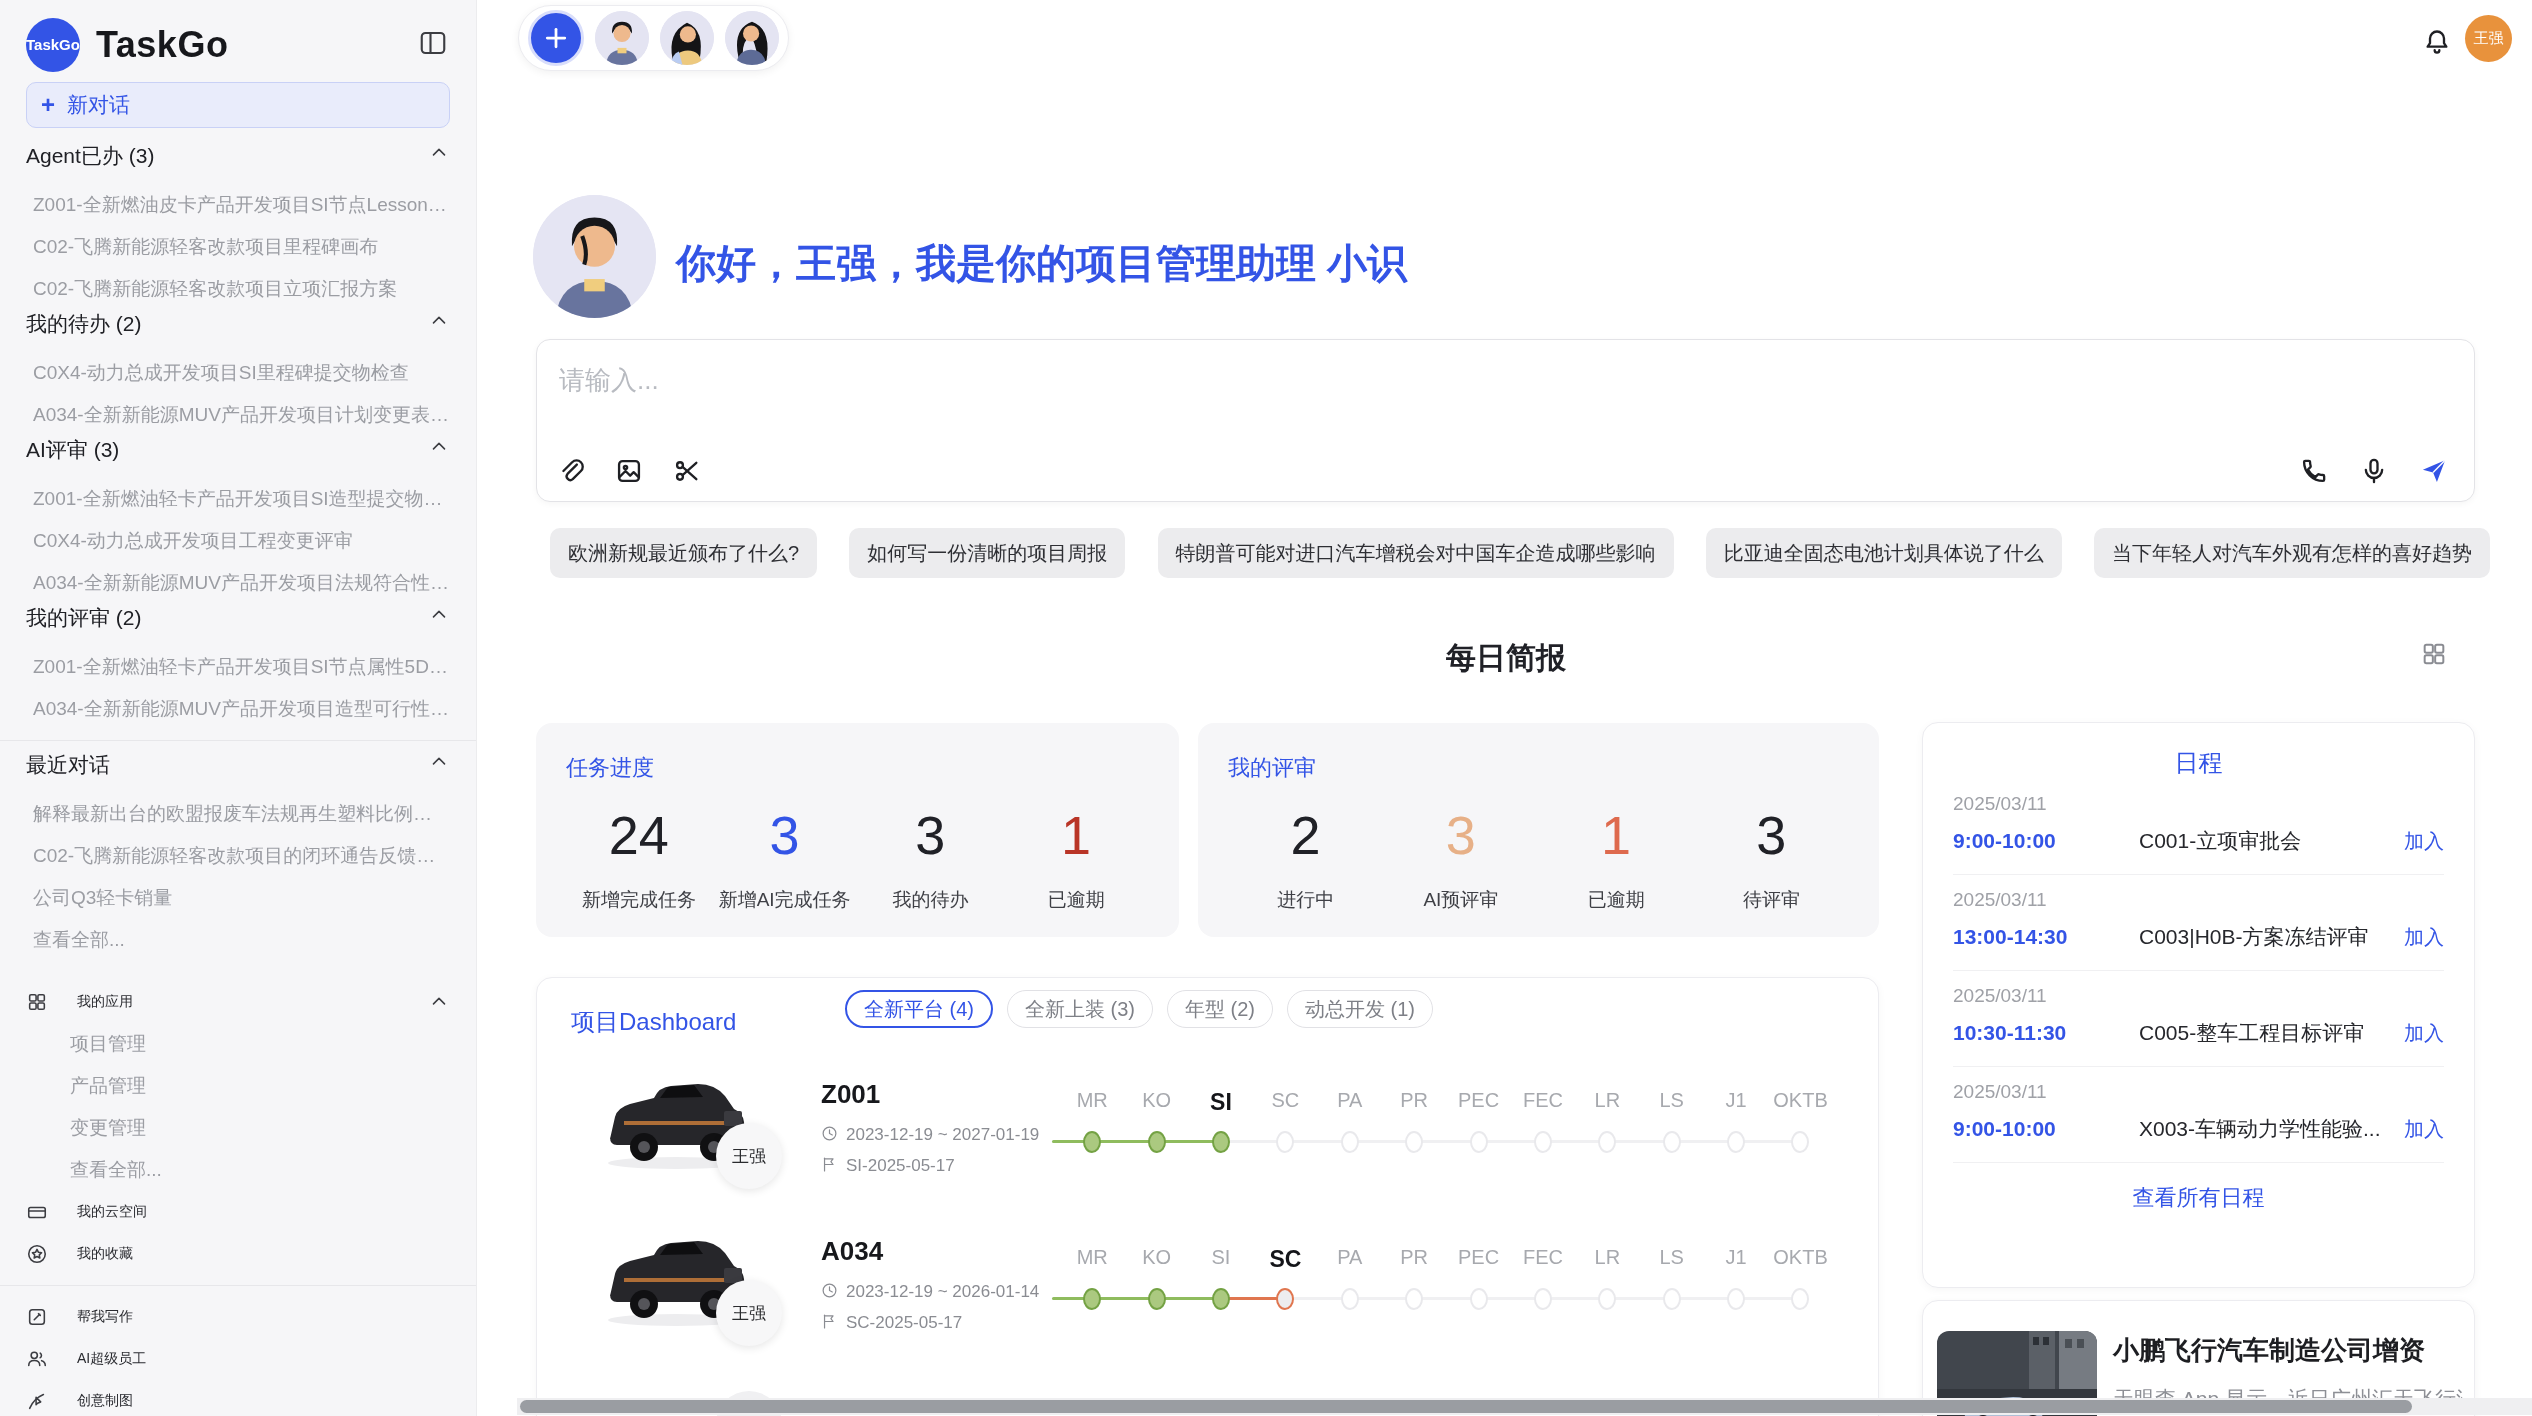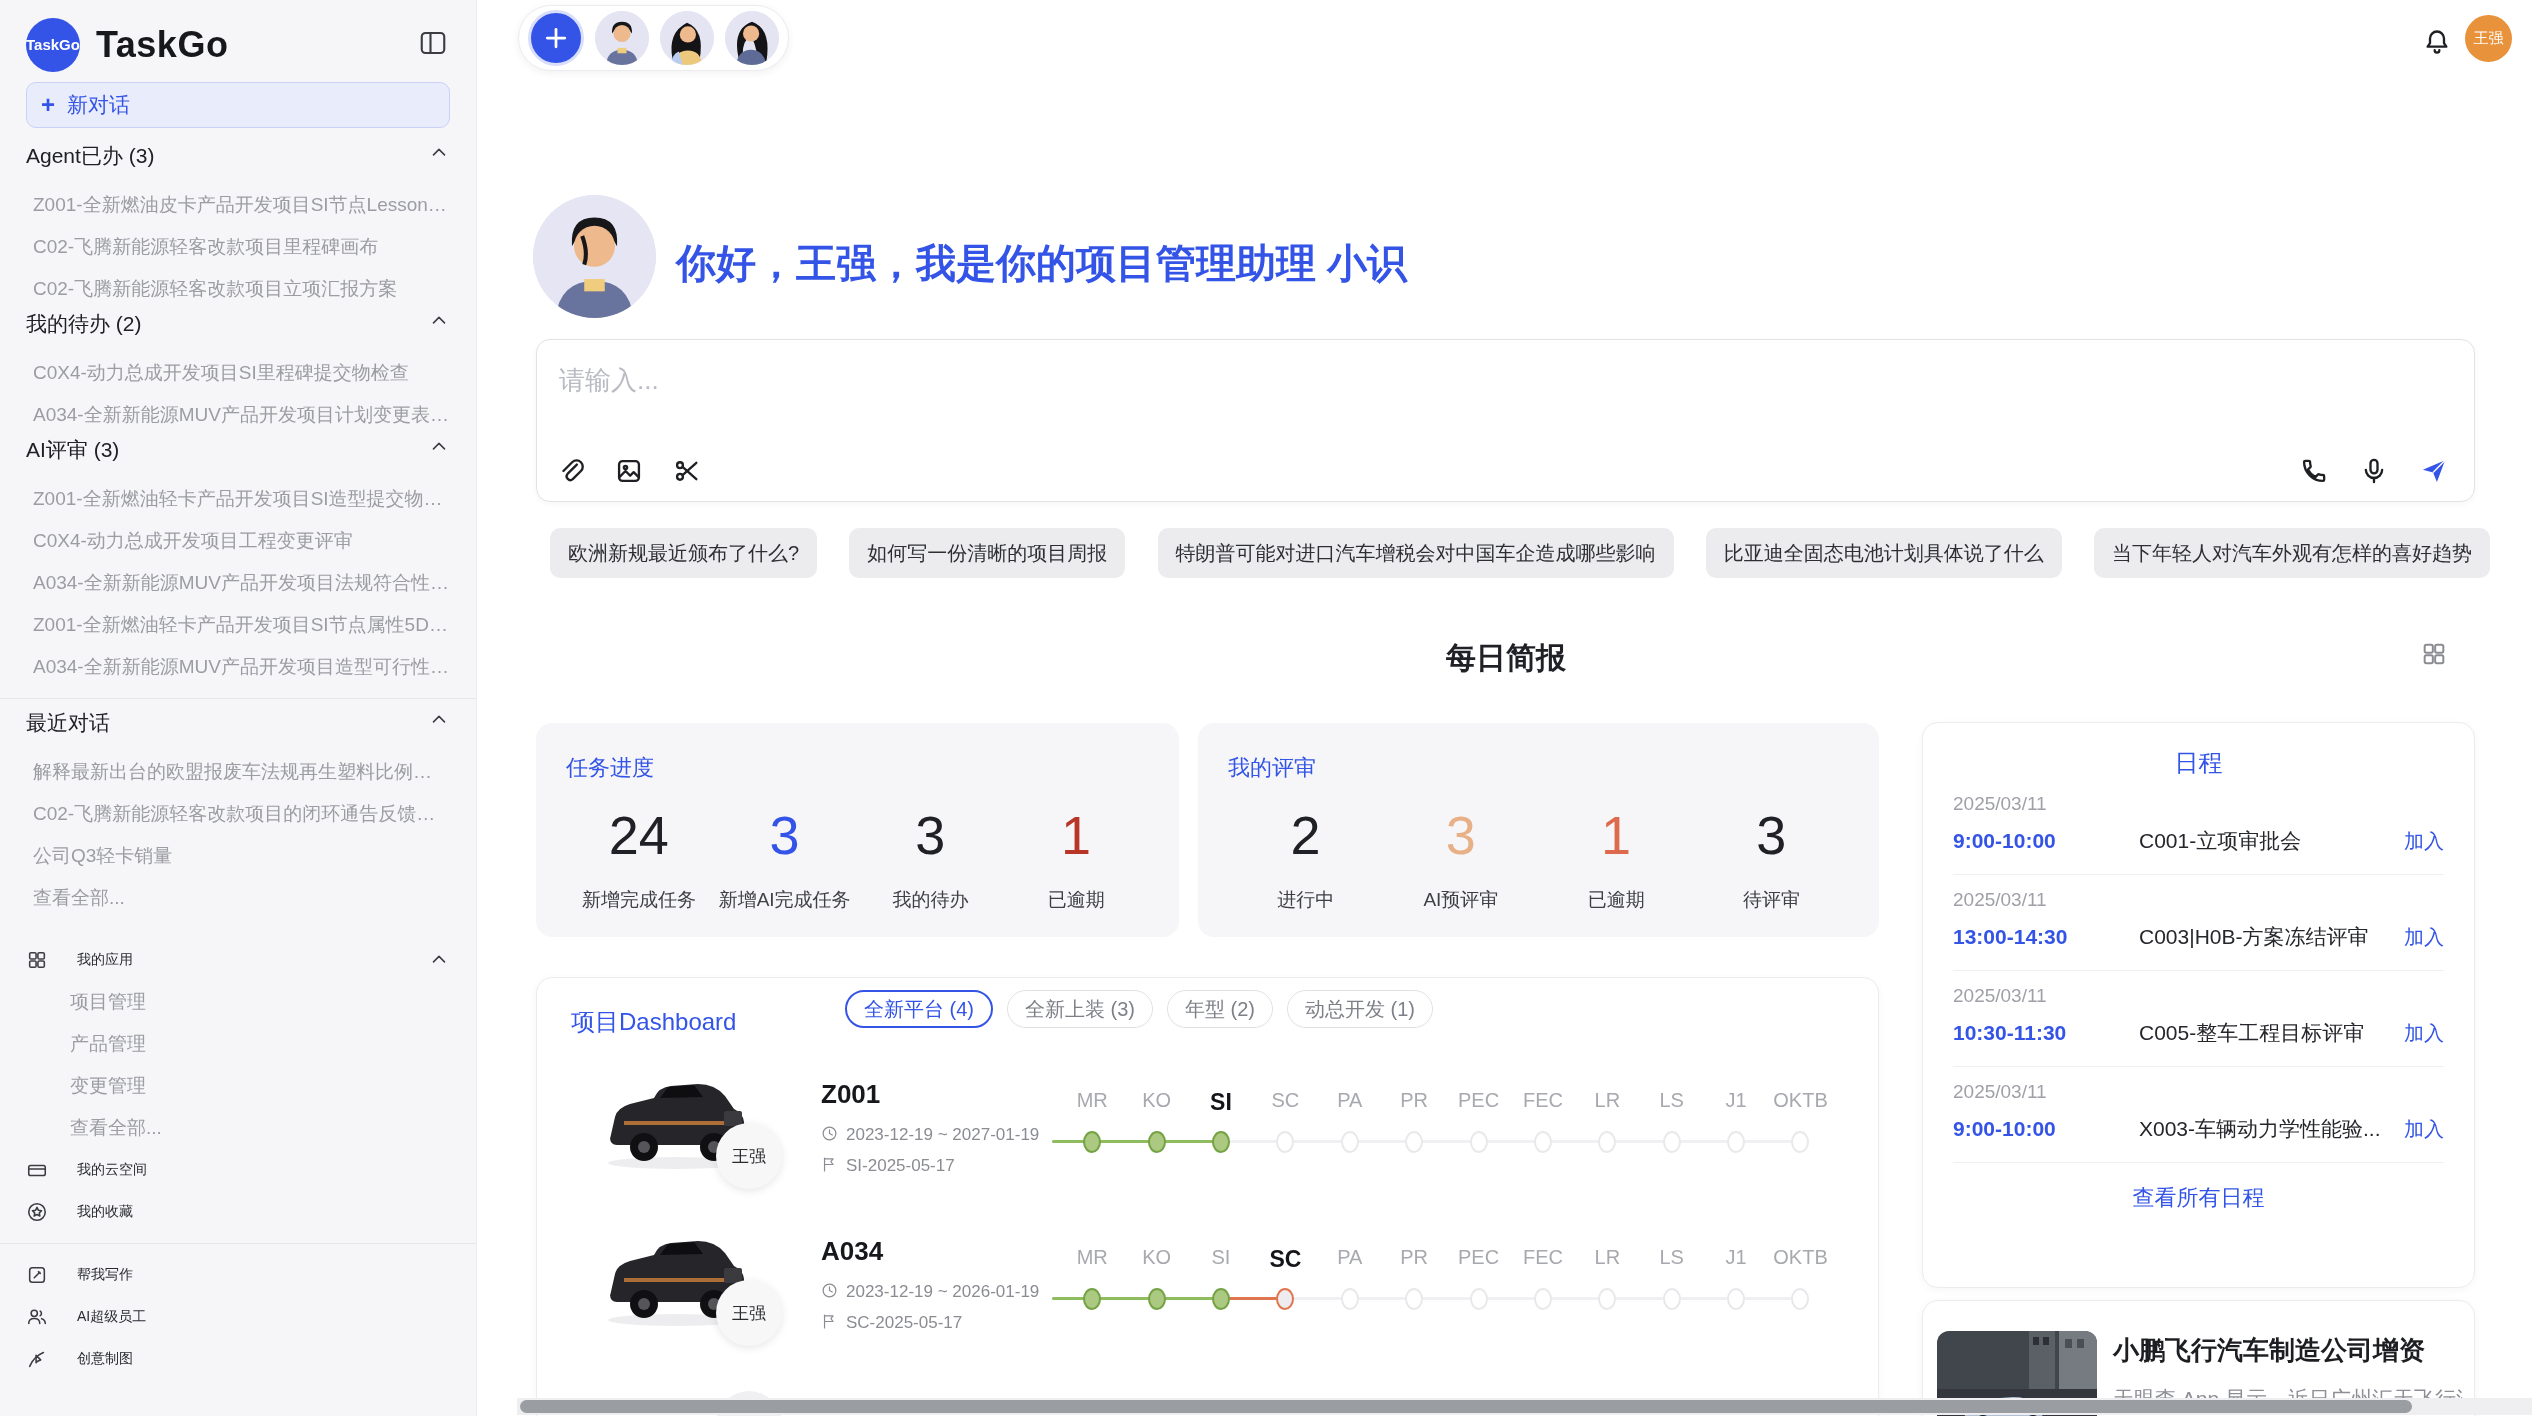--- a/index.html
+++ b/index.html
@@ -189,20 +189,26 @@
       <div class="sec-h">
         <span>AI评审 (3)</span>
         <svg class="ic chev" viewBox="0 0 24 24">
             <polyline points="6,14 12,8 18,14"></polyline>
           </svg>
       </div>
       <div class="s-item">Z001-全新燃油轻卡产品开发项目SI造型提交物评审</div>
       <div class="s-item">C0X4-动力总成开发项目工程变更评审</div>
       <div class="s-item">A034-全新新能源MUV产品开发项目法规符合性评审</div>
 
+      <div class="sec-h">
+        <span>我的评审 (2)</span>
+        <svg class="ic chev" viewBox="0 0 24 24">
+            <polyline points="6,14 12,8 18,14"></polyline>
+          </svg>
+      </div>
       <div class="s-item">Z001-全新燃油轻卡产品开发项目SI节点属性5D文件评审</div>
       <div class="s-item">A034-全新新能源MUV产品开发项目造型可行性评审</div>
 
       <div class="divider"></div>
 
       <div class="sec-h">
         <span>最近对话</span>
         <svg class="ic chev" viewBox="0 0 24 24">
             <polyline points="6,14 12,8 18,14"></polyline>
           </svg>
@@ -537,21 +543,21 @@
               <circle cx="118" cy="88" r="6" fill="#55555a"></circle>
             </svg>
         </div>
         <div class="owner-badge">王强</div>
         <div class="pcode">A034</div>
         <div class="pmeta" style="top:84px">
           <svg class="ic gray" viewBox="0 0 24 24">
               <circle cx="12" cy="12" r="9"></circle>
               <polyline points="12,7 12,12 16,14"></polyline>
             </svg>
-          <span>2023-12-19 ~ 2026-01-19</span>
+          <span>2023-12-19 ~ 2026-01-14</span>
         </div>
         <div class="pmeta" style="top:115px">
           <svg class="ic gray" viewBox="0 0 24 24">
               <line x1="5" y1="3" x2="5" y2="21"></line>
               <path d="M5 4h12l-3 4 3 4H5"></path>
             </svg>
           <span>SC-2025-05-17</span>
         </div>
         <div class="mlabels">
           <span>MR</span>

